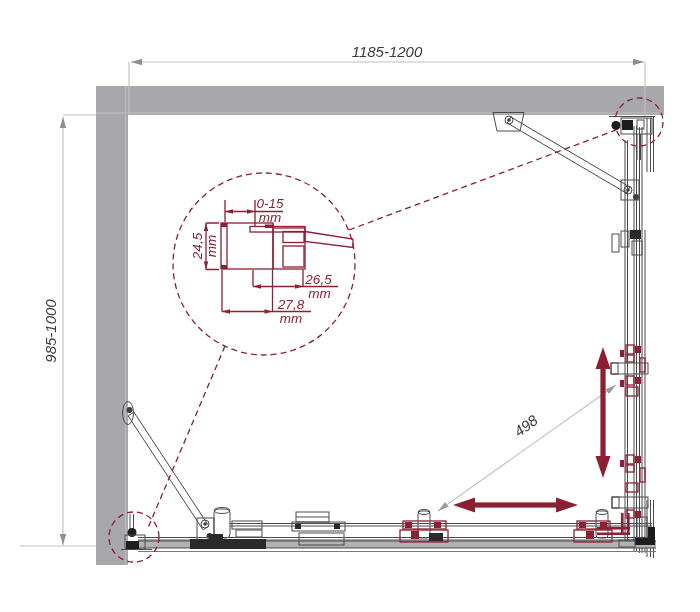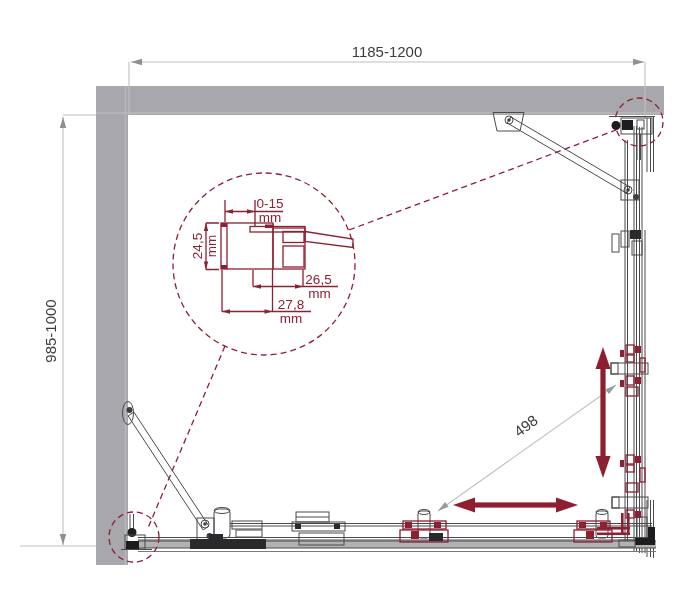--- a/index.html
+++ b/index.html
@@ -1,17 +1,17 @@
 <!DOCTYPE html>
 <html><head>
 <meta charset="utf-8">
 <style>
   html,body{margin:0;padding:0;background:#ffffff;}
   .canvas{position:relative;width:664px;height:612px;background:#fff;overflow:hidden;
-          font-family:"Liberation Sans",sans-serif;}
+          font-family:"Liberation Sans",sans-serif;font-style:italic;}
   svg{position:absolute;left:0;top:0;}
   .dim-text{font-family:"Liberation Sans",sans-serif;font-size:15px;fill:#3c3c3c;}
   .detail-text{font-family:"Liberation Sans",sans-serif;font-size:13.5px;fill:#8d2032;}
   .thin{stroke:#4a4a4c;stroke-width:1;fill:none;}
   .red{stroke:#8d2032;stroke-width:1.3;fill:none;}
   .dimline{stroke:#c0c0c2;stroke-width:1.1;fill:none;}
   .dash{stroke:#8d2032;stroke-width:1.3;fill:none;stroke-dasharray:6 4;}
 </style>
 </head>
 <body>

